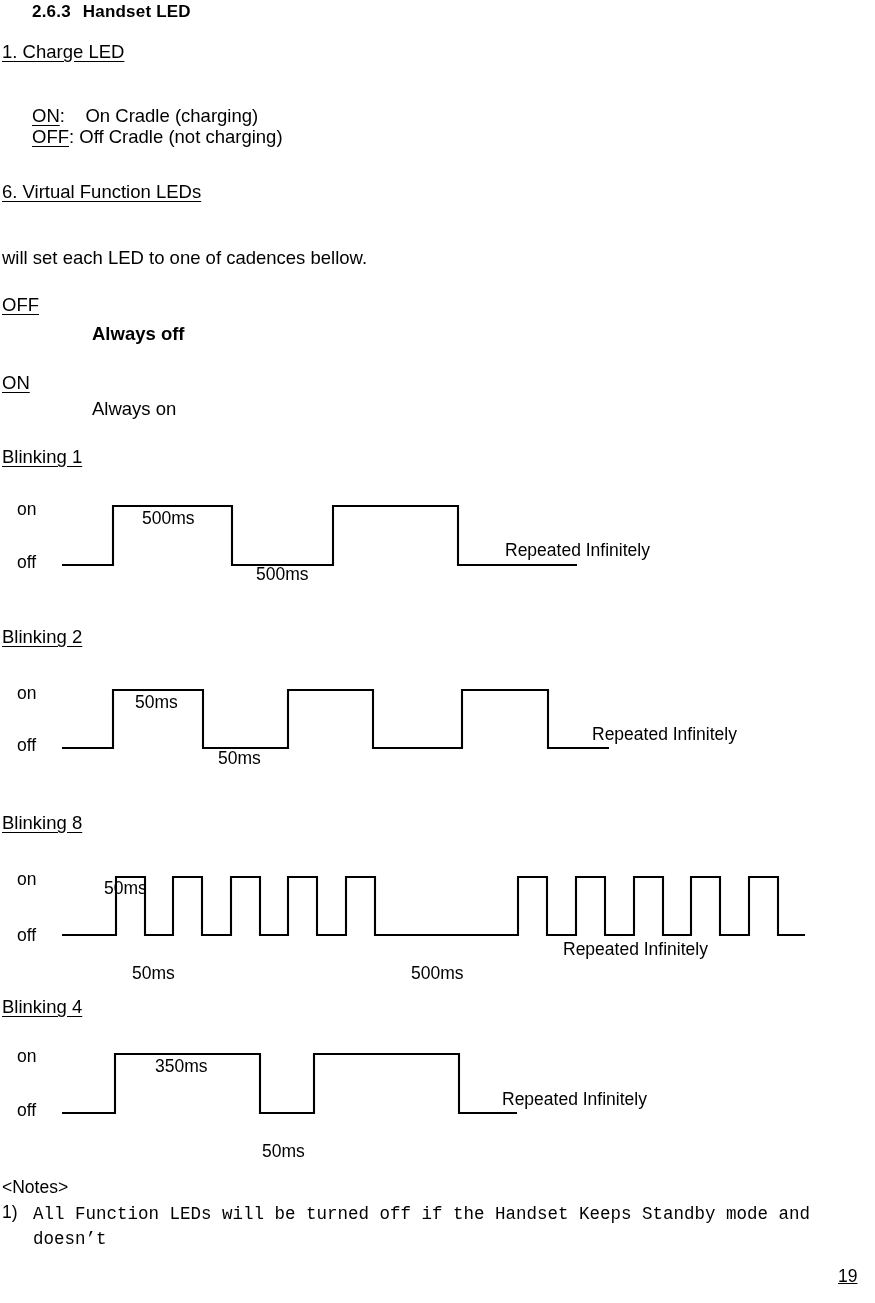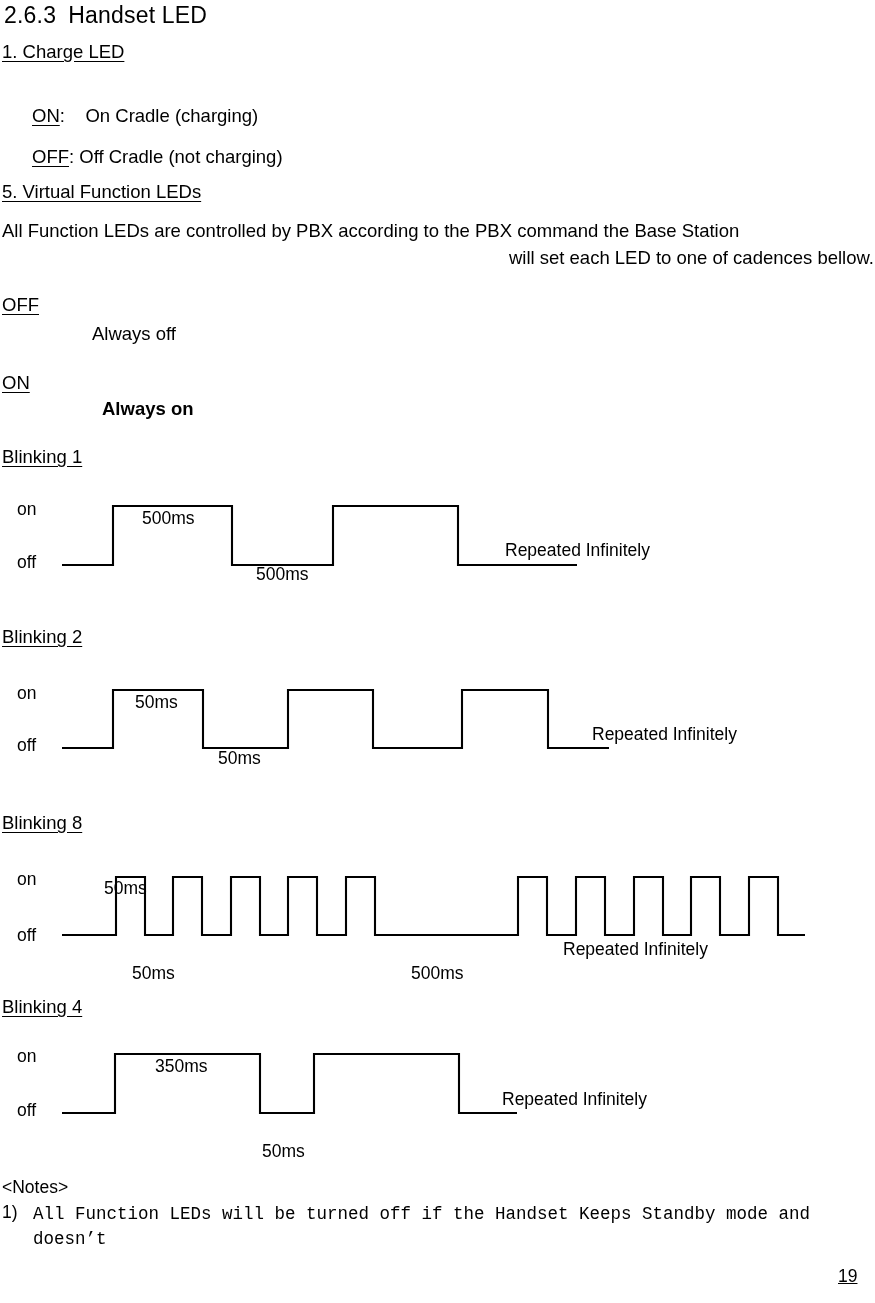--- a/index.html
+++ b/index.html
@@ -17,23 +17,24 @@
   }
   .page {
     position: relative;
     width: 875px;
     height: 1303px;
   }
   .abs { position: absolute; }
 
   
   .sec-title {
-    font-size: 23px;
-    font-weight: normal;
+    font-size: 17px;
+    font-weight: bold;
     letter-spacing: 0.2px;
+    margin-left: 28px;
   }
   .sec-title .num { margin-right: 12px; }
 
   .underlined-head {
     font-size: 18.5px;
     text-decoration: underline;
     text-underline-offset: 3px;
     white-space: nowrap;
   }
   .body-text {
@@ -89,34 +90,33 @@
   <div class="abs sec-title" style="left:4px; top:2px;">
     <span class="num">2.6.3</span><span>Handset LED</span>
   </div>
 
   <div class="abs underlined-head" style="left:2px; top:41px;">1. Charge LED</div>
 
   <div class="abs item-label" style="left:32px; top:85px;margin-top:20px;">
     <u>ON</u><span>:</span>&nbsp;&nbsp;&nbsp;&nbsp;<span>On Cradle (charging)</span>
   </div>
 
-  <div class="abs item-label" style="left:32px; top:126px;margin-top:20px;">
+  <div class="abs item-label" style="left:32px; top:126px;">
     <u>OFF</u><span>:</span>&nbsp;<span>Off Cradle (not charging)</span>
   </div>
 
-  <div class="abs underlined-head" style="left:2px; top:181px;">5. Virtual Function LEDs</div>
+  <div class="abs underlined-head" style="left:2px; top:181px;">6. Virtual Function LEDs</div>
 
-  <div class="abs para" style="left:2px; top:217px; width:872px;">All Function LEDs are controlled by PBX according to the PBX command the Base Station</div>
-  <div class="abs para para-last" style="left:2px; top:244px; width:872px;text-align:right;">will set each LED to one of cadences bellow.</div>
+  <div class="abs para para-last" style="left:2px; top:244px; width:872px;">will set each LED to one of cadences bellow.</div>
 
   <div class="abs underlined-head" style="left:2px; top:294px;">OFF</div>
-  <div class="abs body-text" style="left:92px; top:321px;">Always off</div>
+  <div class="abs body-text" style="left:92px; top:321px;font-weight:bold;">Always off</div>
 
   <div class="abs underlined-head" style="left:2px; top:372px;">ON</div>
-  <div class="abs body-text" style="left:102px; top:396px;font-weight:bold;">Always on</div>
+  <div class="abs body-text" style="left:92px; top:396px;">Always on</div>
 
   <div class="abs wave-name" style="left:2px; top:446px;">Blinking 1</div>
 
   <div class="abs axis-label" style="left:17px; top:499px;">on</div>
   <div class="abs axis-label" style="left:17px; top:552px;">off</div>
   <div class="abs ms-label" style="left:142px; top:484px;">500ms</div>
   <div class="abs ms-label" style="left:256px; top:540px;">500ms</div>
   <div class="abs rep-label" style="left:505px; top:540px;">Repeated Infinitely</div>
 
   <svg class="abs" style="left:0px; top:0px;" width="875" height="1303" viewBox="0 0 875 1303" aria-hidden="true">

